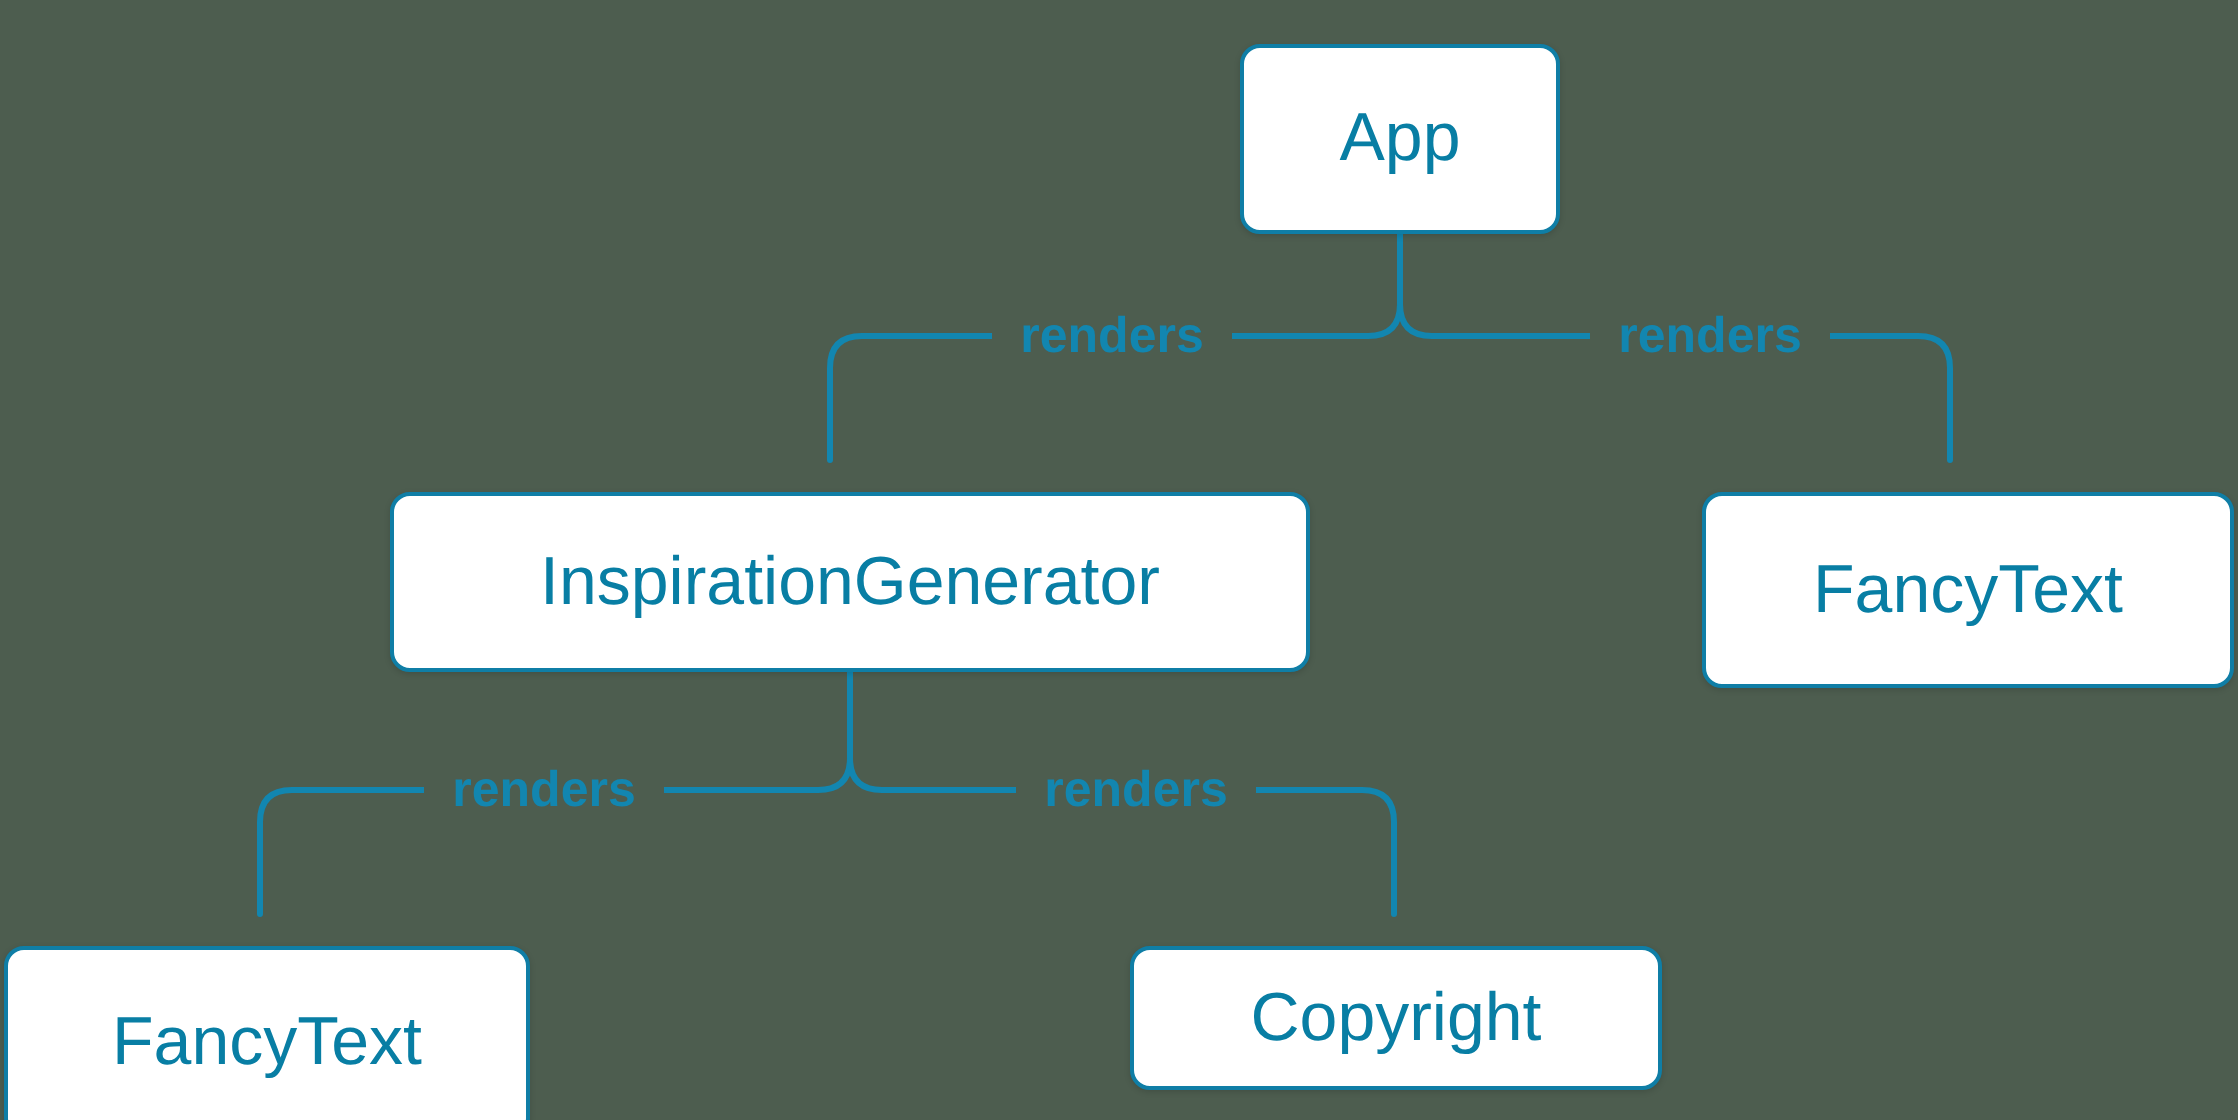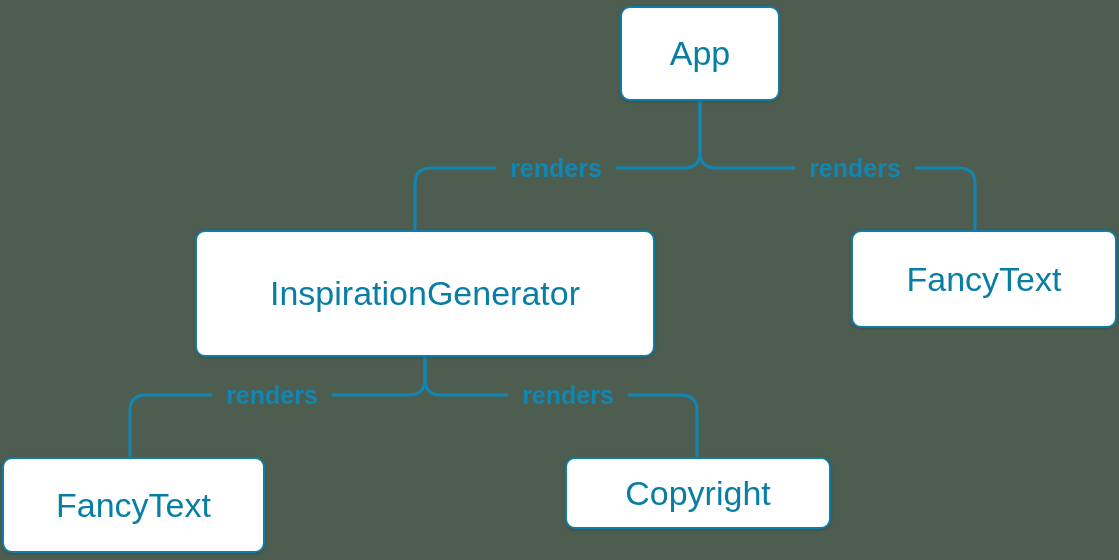--- a/index.html
+++ b/index.html
@@ -43,23 +43,24 @@
     border: 2.5px solid #0f7ea6;
     border-radius: 10px;
     box-sizing: border-box;
     display: flex;
     align-items: center;
     justify-content: center;
     color: #087ea4;
     font-size: 34px;
     font-weight: 500;
     box-shadow: 0 1px 3px rgba(0,0,0,0.15);
+    margin-top: 16px;
   }
   .node-app                  { left: 620px; top: 6px;   width: 160px; height: 95px; }
-  .node-inspiration          { left: 195px; top: 230px; width: 460px; height: 127px; }
+  .node-inspiration          { left: 195px; top: 230px; width: 460px; height: 90px; }
   .node-fancytext-top        { left: 851px; top: 230px; width: 266px; height: 98px; }
   .node-fancytext-bottom     { left: 2px;   top: 457px; width: 263px; height: 96px; }
   .node-copyright            { left: 565px; top: 457px; width: 266px; height: 72px; }
 </style>
 </head>
 <body>
 
 <svg class="edges-layer" viewBox="0 0 1119 560" xmlns="http://www.w3.org/2000/svg">
 
   <path class="edge-path" d="M 700 100 L 700 152 Q 700 168 684 168 L 431 168 Q 415 168 415 184 L 415 230"></path>

